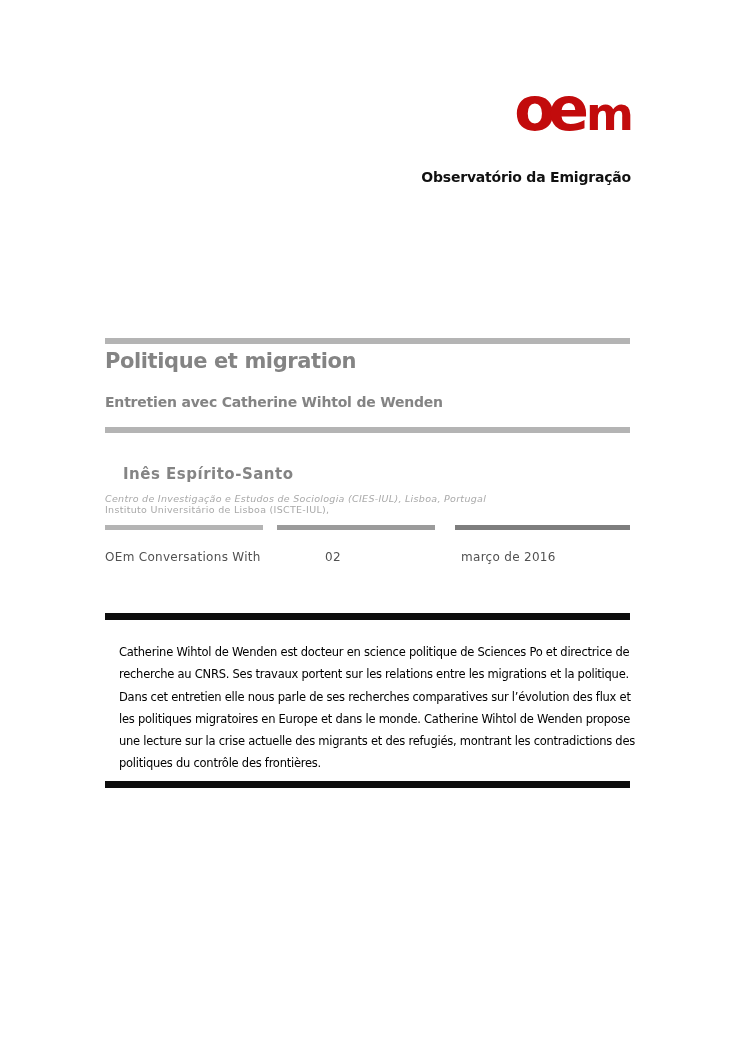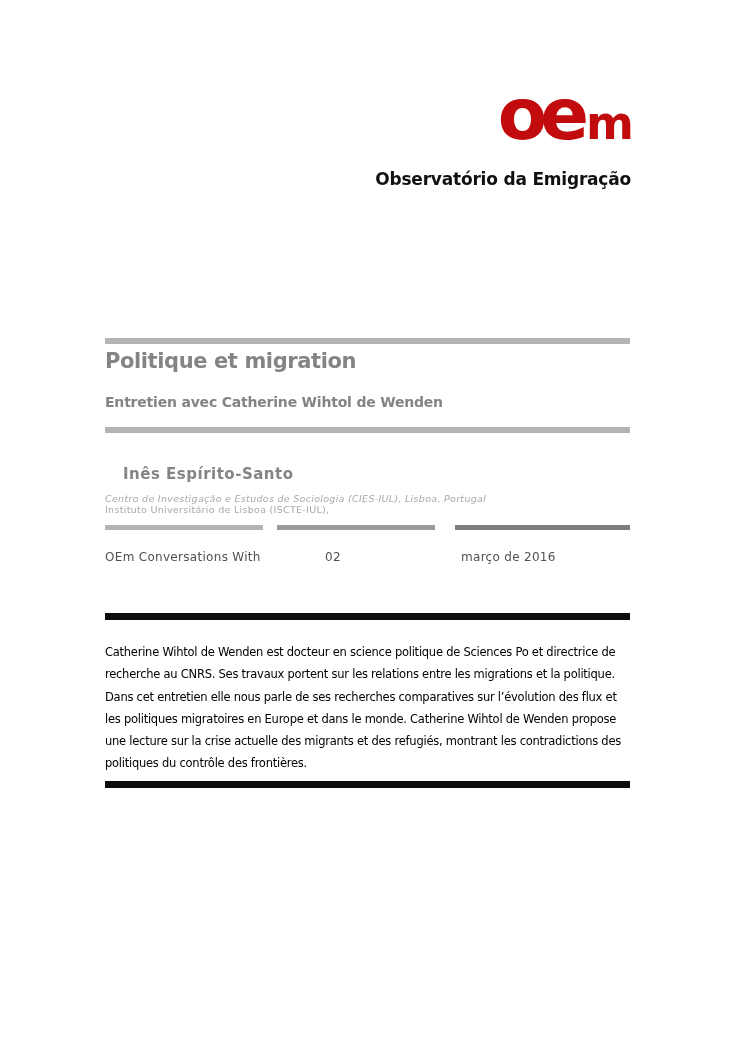--- a/index.html
+++ b/index.html
@@ -20,37 +20,37 @@
     position: absolute;
     top: 84px;
     right: 103px;
     display: flex;
     align-items: baseline;
     justify-content: flex-end;
     color: var(--logo-red, #c20b0c);
     white-space: nowrap;
   }
   .wm-main {
-    font-size: 72px;
+    font-size: 60px;
     font-weight: bold;
     line-height: 0.86;
     letter-spacing: -7px;
   }
   .wm-sub {
     font-size: 46px;
     font-weight: bold;
     line-height: 1;
     margin-left: 4px;
     letter-spacing: -1px;
   }
   .org-name {
     position: absolute;
     top: 169px;
     right: 105px;
-    font-size: 17px;
+    font-size: 14px;
     font-weight: bold;
     color: #111111;
     letter-spacing: -0.2px;
     white-space: nowrap;
   }
   
   .bar {
     position: absolute;
     left: 105px;
     width: 525px;
@@ -127,21 +127,21 @@
     letter-spacing: 0.3px;
     color: var(--label-gray, #515151);
   }
   .meta-row span { position: absolute; top: 0; white-space: nowrap; }
   .meta-series { left: 0; }
   .meta-number { left: 184px; margin-left: 36px; }
   .meta-date   { left: 356px; }
   
   .abstract {
     position: absolute;
-    left: 105px;
+    left: 119px;
     top: 641px;
     width: 528px;
     margin: 0;
     font-size: 11.5px;
     letter-spacing: -0.25px;
     line-height: 22.3px;
     color: var(--text-black, #000000);
     text-align: left;
   }
 </style>

